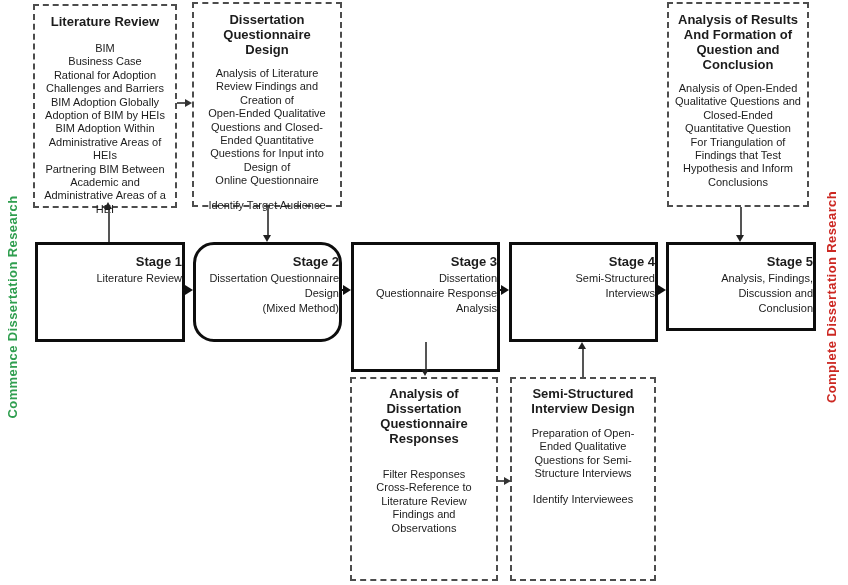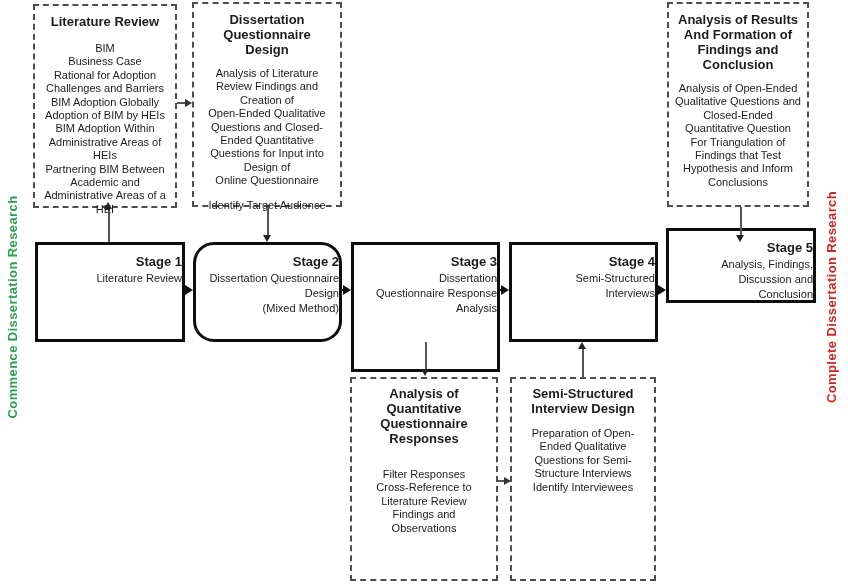--- a/index.html
+++ b/index.html
@@ -69,21 +69,21 @@
 Ended Quantitative
 Questions for Input into
 Design of
 Online Questionnaire</div>
     <div class="footer" style="margin-top:11px;">Identify Target Audience</div>
   </div>
 
   <div class="dashed-box" style="left:667px;top:2px;width:142px;height:205px;">
     <div class="title">Analysis of Results
 And Formation of
-Findings and
+Question and
 Conclusion</div>
     <div class="body" style="margin-top:10px;">Analysis of Open-Ended
 Qualitative Questions and
 Closed-Ended
 Quantitative Question
 For Triangulation of
 Findings that Test
 Hypothesis and Inform
 Conclusions</div>
   </div>
@@ -102,47 +102,47 @@
     <div class="title">Stage 3</div>
     <div class="stage-sub">Dissertation
 Questionnaire Response
 Analysis</div>
   </div>
   <div class="solid-box" style="left:509px;top:242px;width:149px;height:100px;">
     <div class="title">Stage 4</div>
     <div class="stage-sub">Semi-Structured
 Interviews</div>
   </div>
-  <div class="solid-box" style="left:666px;top:228px;width:150px;height:75px;">
+  <div class="solid-box" style="left:666px;top:242px;width:150px;height:89px;">
     <div class="title">Stage 5</div>
     <div class="stage-sub">Analysis, Findings,
 Discussion and
 Conclusion</div>
   </div>
 
   <div class="dashed-box" style="left:350px;top:377px;width:148px;height:204px;padding-top:7px;">
     <div class="title">Analysis of
-Quantitative
+Dissertation
 Questionnaire
 Responses</div>
     <div class="body" style="margin-top:22px;">Filter Responses
 Cross-Reference to
 Literature Review
 Findings and
 Observations</div>
   </div>
 
   <div class="dashed-box" style="left:510px;top:377px;width:146px;height:204px;padding-top:7px;">
     <div class="title">Semi-Structured
 Interview Design</div>
     <div class="body" style="margin-top:11px;">Preparation of Open-
 Ended Qualitative
 Questions for Semi-
 Structure Interviews</div>
-    <div class="footer" style="">Identify Interviewees</div>
+    <div class="footer" style="margin-top:12px;">Identify Interviewees</div>
   </div>
 
   <div class="line-v" style="left:108px;top:210px;height:32px;"></div>
   <div class="tri tri-up" style="left:104px;top:202px;"></div>
 
   <div class="line-v" style="left:267px;top:207px;height:29px;"></div>
   <div class="tri tri-down" style="left:263px;top:235px;"></div>
 
   <div class="line-v" style="left:740px;top:207px;height:29px;"></div>
   <div class="tri tri-down" style="left:736px;top:235px;"></div>

